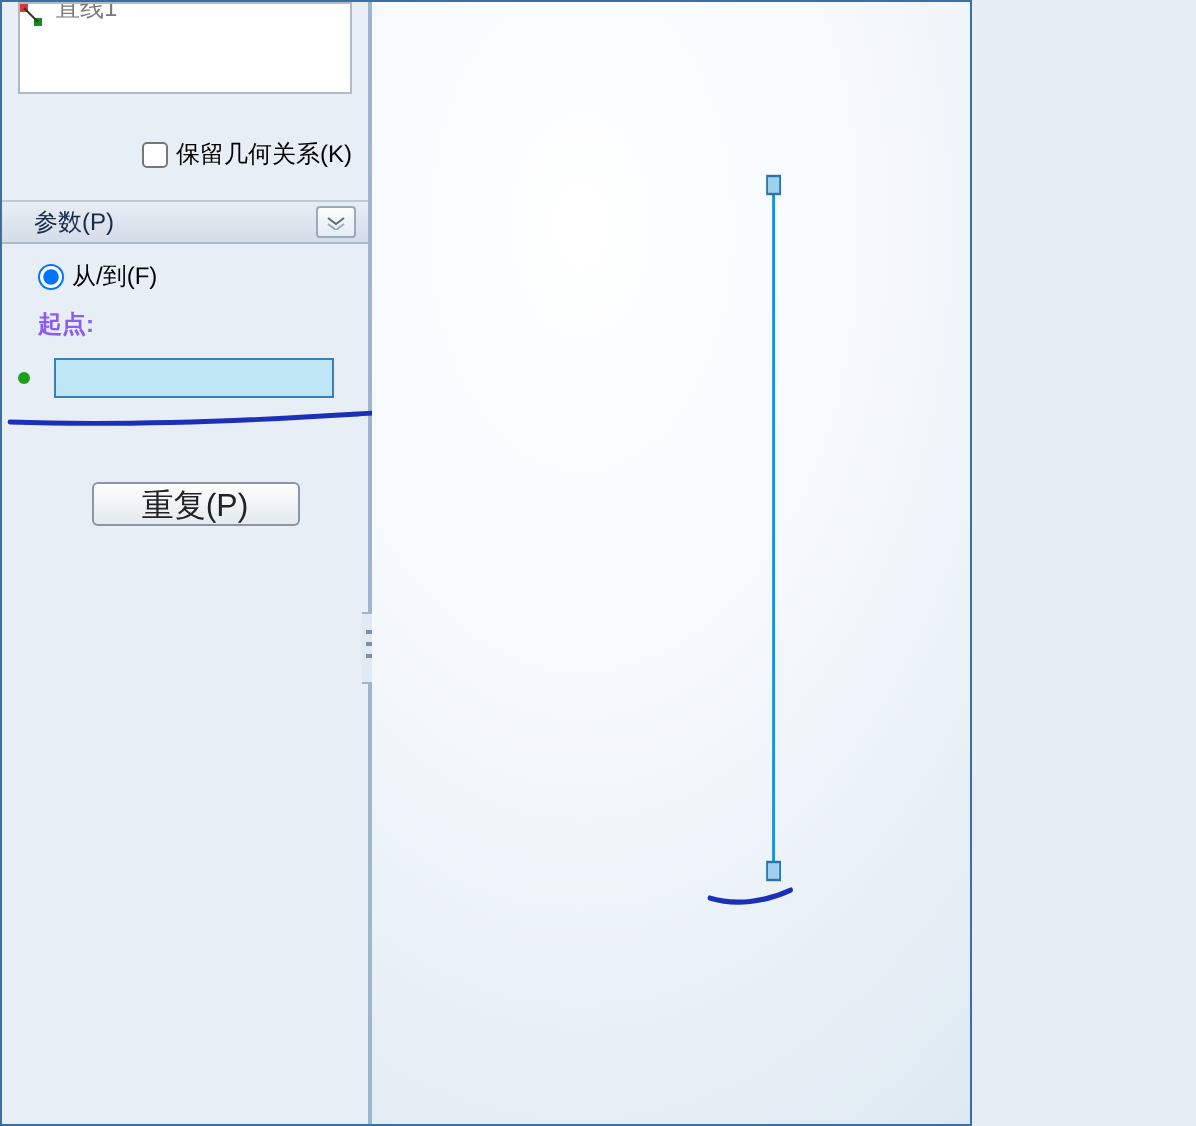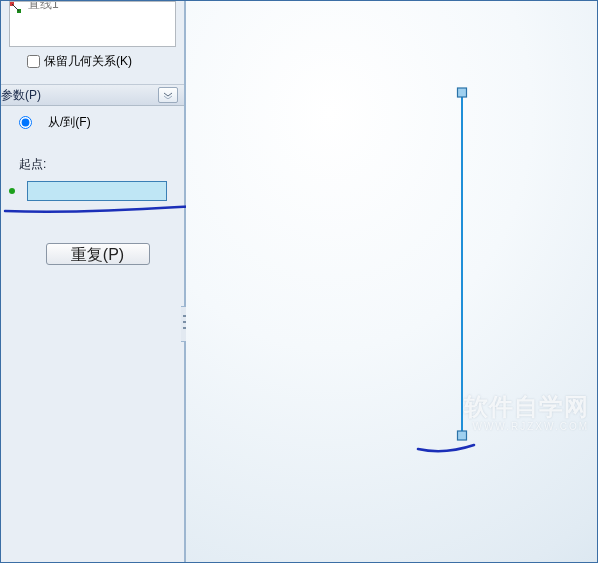--- a/index.html
+++ b/index.html
@@ -7,21 +7,21 @@
     padding: 0;
     width: 598px;
     height: 563px;
     font-family: "Microsoft YaHei", "SimSun", Arial, sans-serif;
     font-size: 12px;
     overflow: hidden;
     background: #e6edf4;
   }
   .app {
     display: flex;
-    width: 598px;
+    width: 486px;
     height: 563px;
     border: 1px solid #3b6ea5;
     box-sizing: border-box;
   }
   .side-panel {
     width: 185px;
     height: 100%;
     background: #e8eef5;
     border-right: 2px solid #9db6d0;
     position: relative;
@@ -50,41 +50,42 @@
     pointer-events: none;
   }
   .listbox .item {
     position: absolute;
     left: 18px;
     top: -6px;
     color: #7a7a7a;
     font-size: 12px;
   }
   .checkbox-row {
-    margin-top: 6px;
+    margin-top: 22px;
     display: flex;
     align-items: center;
     gap: 4px;
     padding-left: 18px;
+    justify-content: flex-end;
   }
   .checkbox-row input[type="checkbox"] {
     width: 13px;
     height: 13px;
     margin: 0;
   }
   .section-header {
     margin-top: 8px;
     height: 22px;
     background: linear-gradient(#e9eef4, #d3dce8);
     border-top: 1px solid #c0cad6;
     border-bottom: 1px solid #b0bcc9;
     display: flex;
     align-items: center;
     justify-content: space-between;
-    padding: 0 6px 0 0;
+    padding: 0 6px 0 16px;
     box-sizing: border-box;
   }
   .section-header .title {
     color: #1a2a4a;
   }
   .section-header .chev {
     width: 18px;
     height: 14px;
     border: 1px solid #9aaabd;
     border-radius: 2px;
@@ -92,31 +93,32 @@
     display: flex;
     align-items: center;
     justify-content: center;
   }
   .section-body {
     padding: 6px 8px 10px 18px;
   }
   .radio-row {
     display: flex;
     align-items: center;
-    gap: 16px;
+    gap: 4px;
     height: 20px;
   }
   .radio-row input[type="radio"] {
     width: 13px;
     height: 13px;
     margin: 0;
   }
   .start-label {
-    margin-top: 24px;
-    color: #0f172a;
+    margin-top: 6px;
+    color: #8b5cf6;
+    font-weight: bold;
   }
   .start-input-row {
     position: relative;
     margin-top: 8px;
     height: 24px;
   }
   .green-dot {
     position: absolute;
     left: -10px;
     top: 7px;
@@ -287,19 +289,15 @@
 
       <line x1="276" y1="92" x2="276" y2="434" stroke="#1f8fd8" stroke-width="2"></line>
 
       <rect x="271.5" y="87" width="9" height="9" fill="#9fd0ef" stroke="#2a72a8" stroke-width="1.2"></rect>
 
       <rect x="271.5" y="430" width="9" height="9" fill="#9fd0ef" stroke="#2a72a8" stroke-width="1.2"></rect>
 
       <path d="M232 448 C 250 452, 270 450, 288 444" stroke="#1b2fb8" stroke-width="2.6" fill="none" stroke-linecap="round"></path>
     </svg>
 
-    <div class="watermark-wrap">
-      <div class="watermark-main">软件自学网</div>
-      <div class="watermark-sub">WWW.RJZXW.COM</div>
-    </div>
   </div>
 
 </div>
 
 </body></html>

